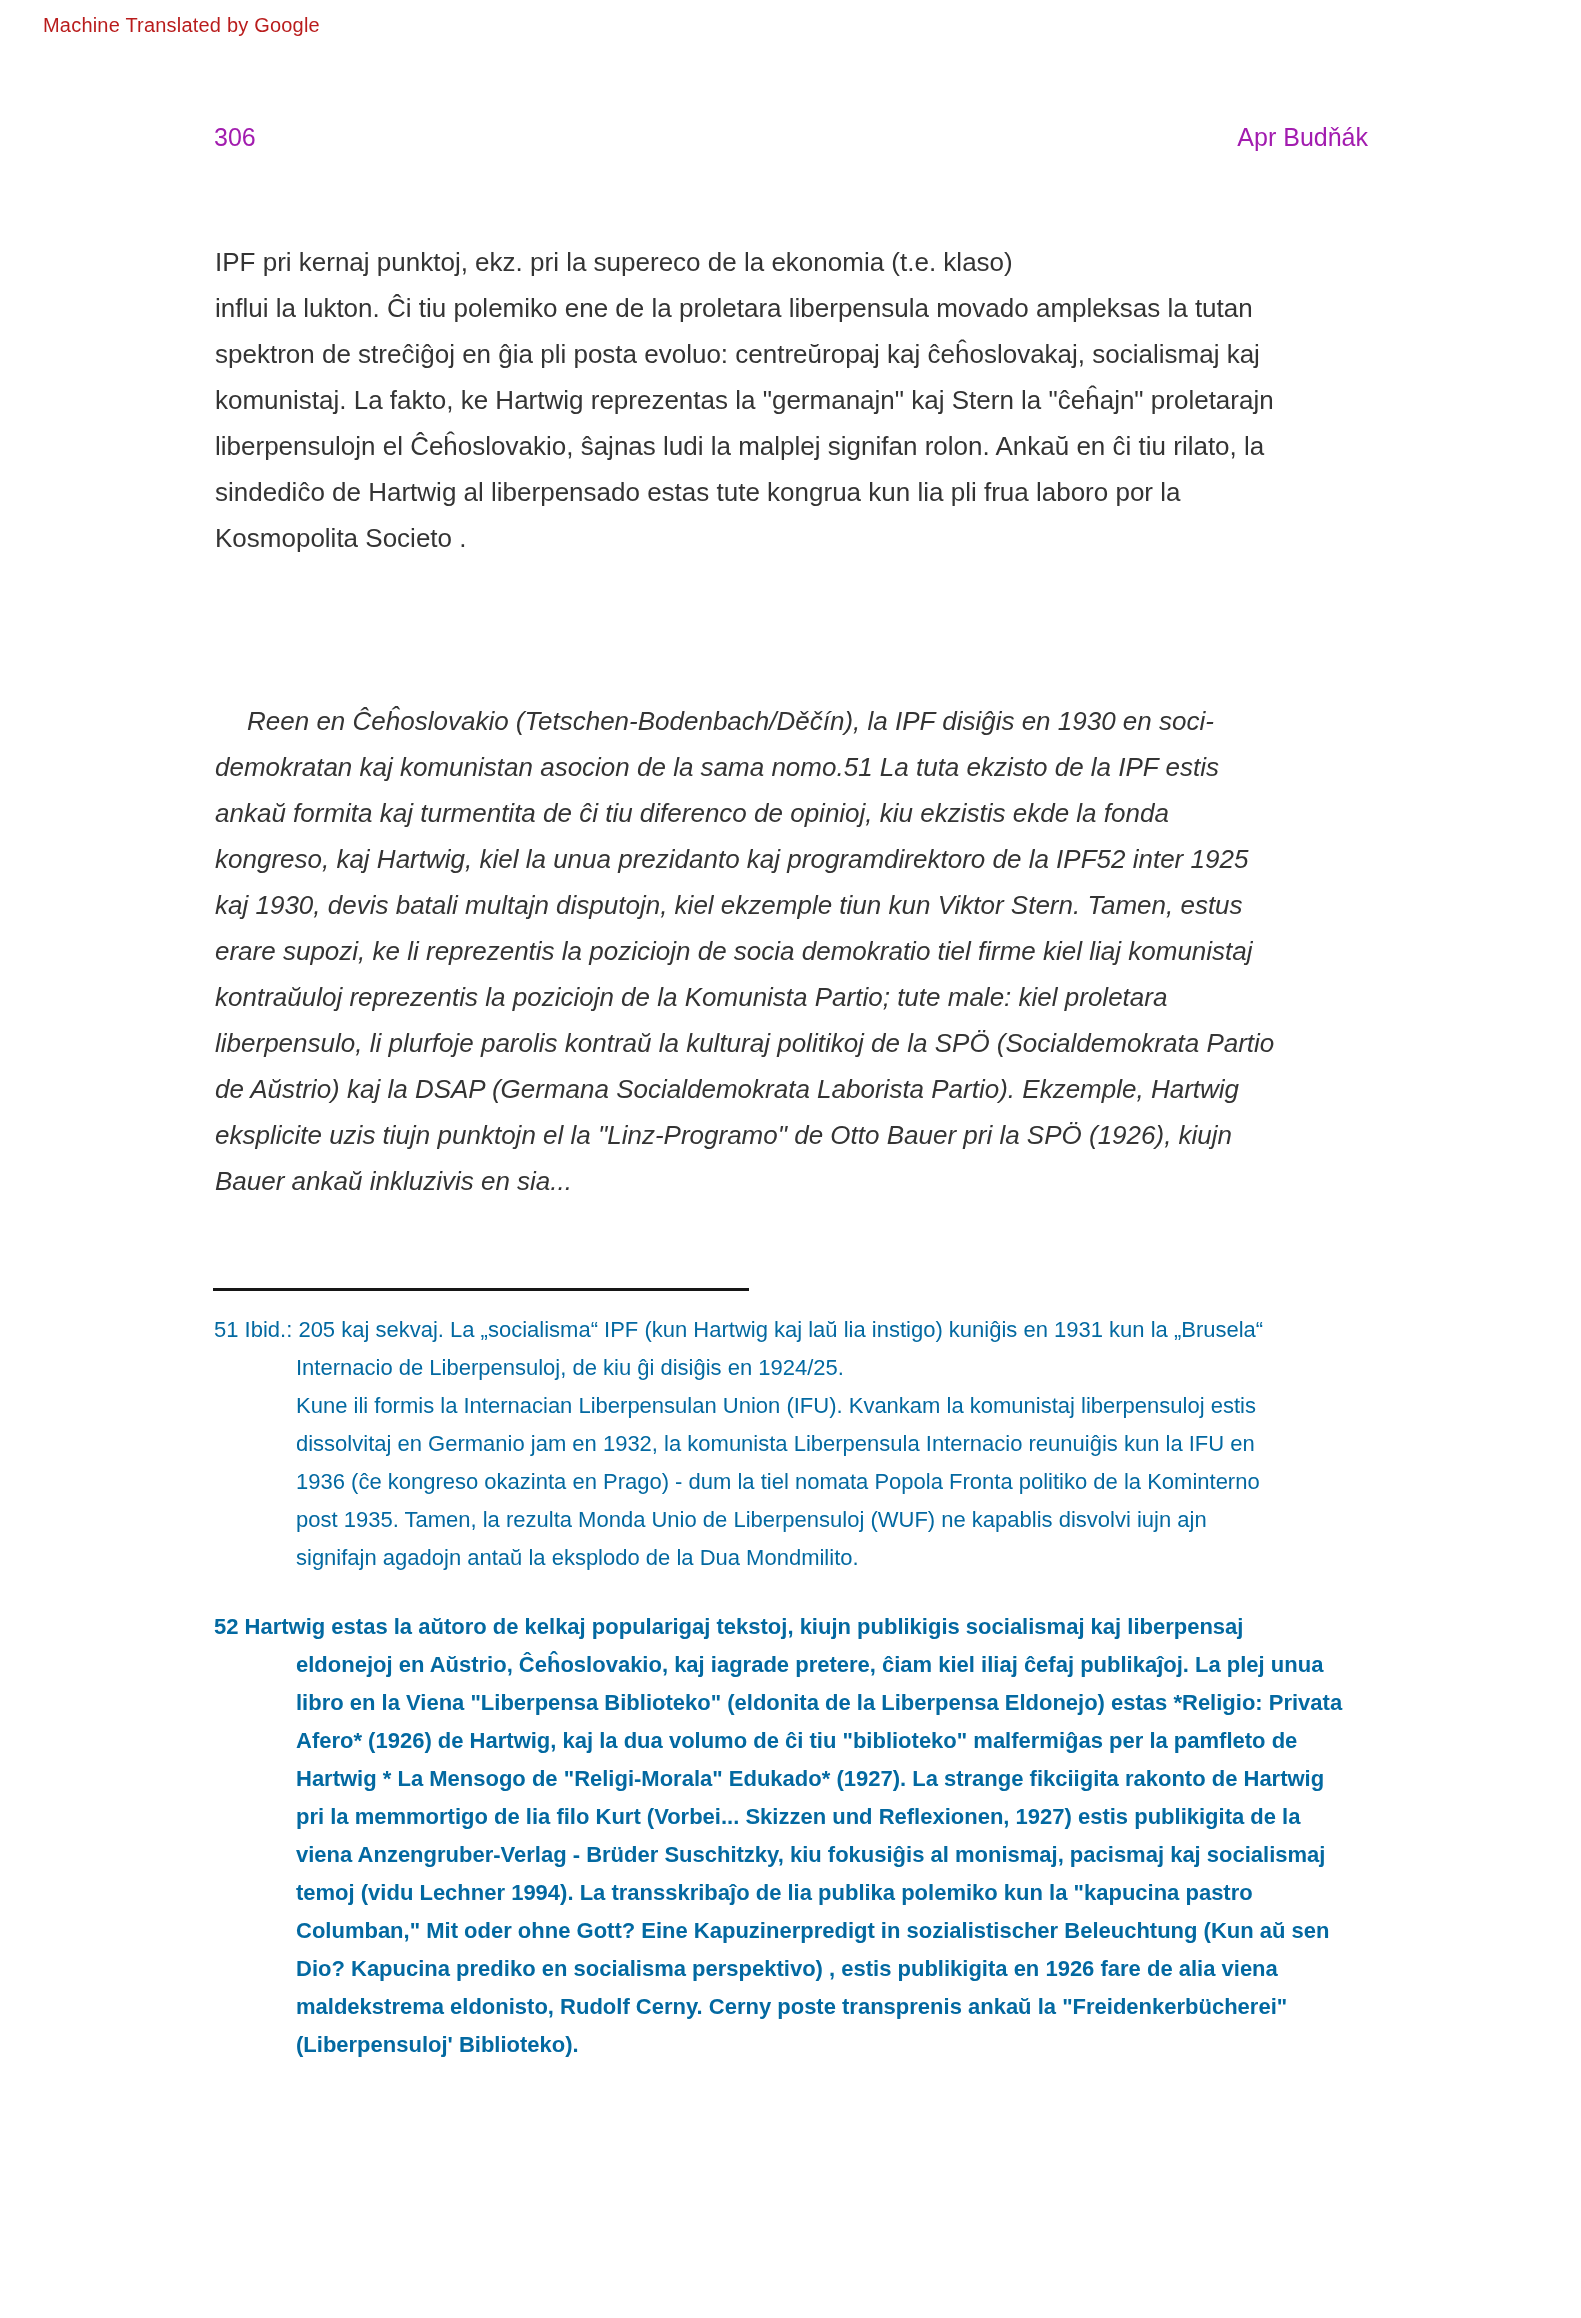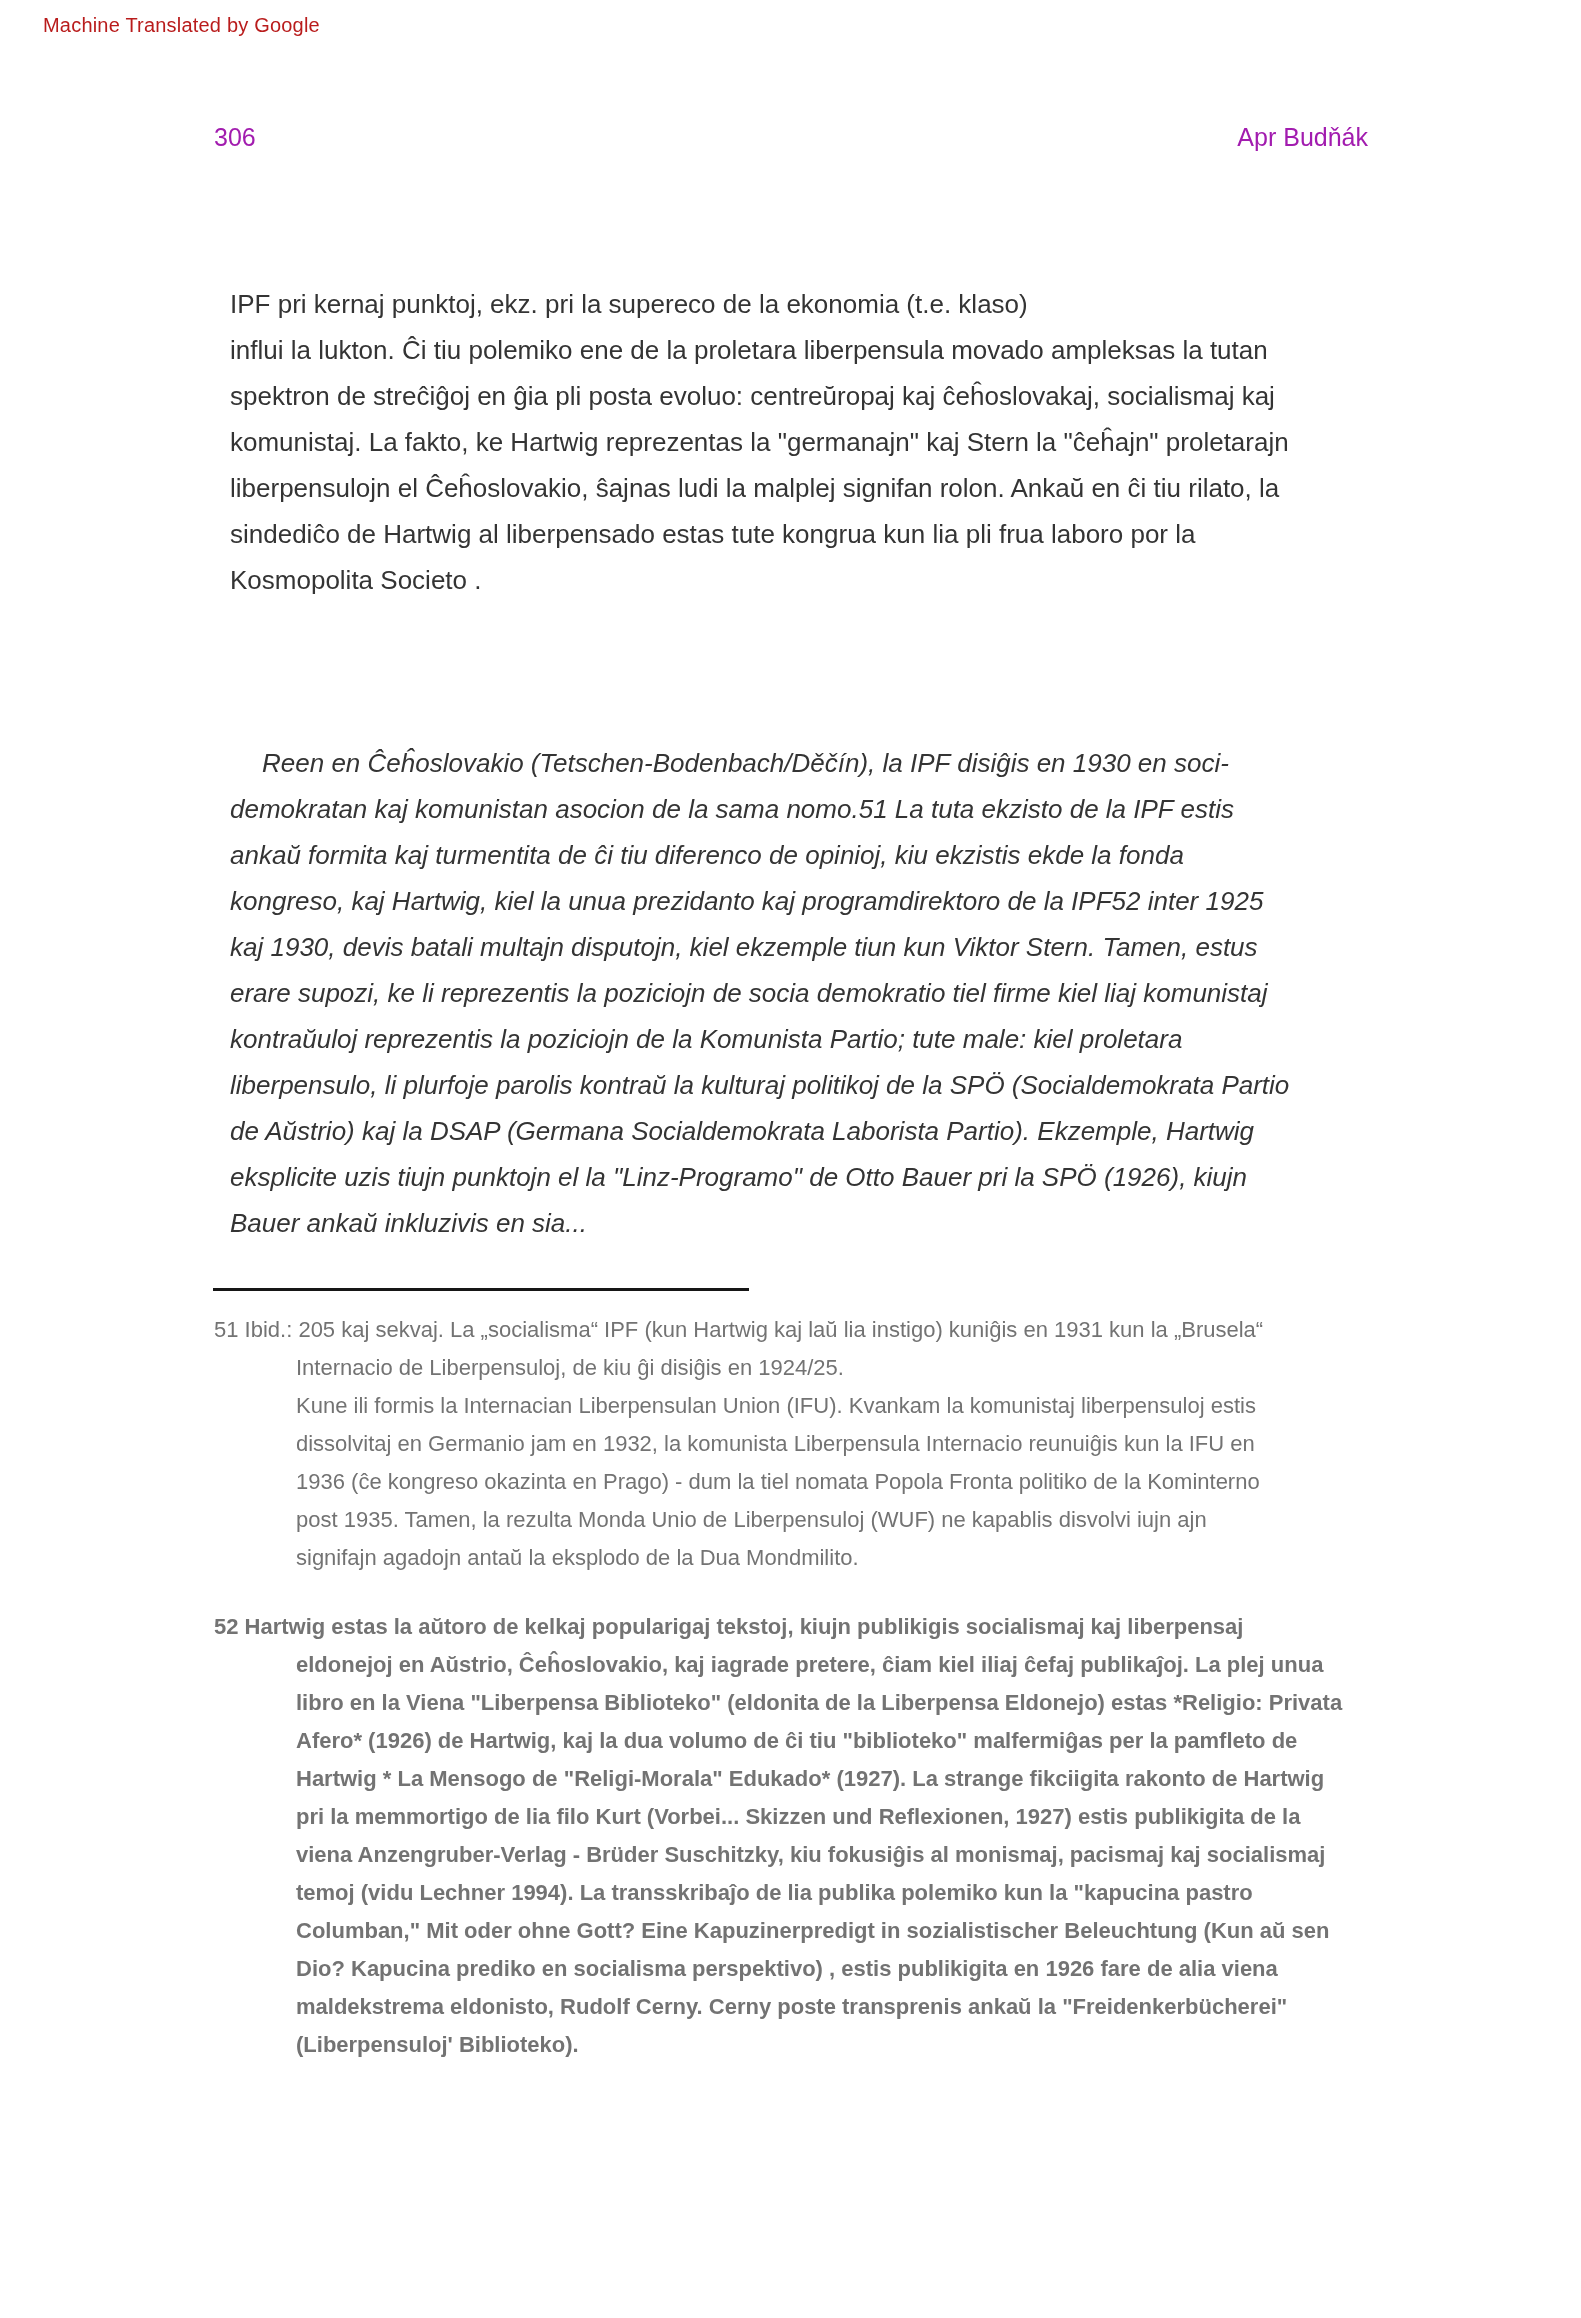--- a/index.html
+++ b/index.html
@@ -25,44 +25,43 @@
     left: 214px;
     top: 123px;
     width: 1154px;
     display: flex;
     justify-content: space-between;
     font-size: 25px;
     color: #a21caf;
   }
   .para {
     position: absolute;
-    left: 230px;
+    left: 215px;
     font-size: 26px;
     line-height: 46px;
     color: #343434;
     white-space: pre;
-    margin-top: 42px;
   }
   #para1 { top: 239px; }
   #para2 { top: 698px; font-style: italic; }
   #para2 .line:first-child { text-indent: 32px; }
   .footnote-rule {
     position: absolute;
     left: 213px;
     top: 1288px;
     width: 536px;
     height: 2.7px;
     background: #161616;
   }
   .footnote {
     position: absolute;
     left: 214px;
     font-size: 22px;
     line-height: 38px;
-    color: #737373;
+    color: #0369a1;
     white-space: pre;
   }
   #fn51 { top: 1311px; }
   #fn52 { top: 1608px; font-weight: bold; }
   .footnote .line { padding-left: 82px; }
   .footnote .line:first-child { padding-left: 0; }
 </style>
 </head>
 <body>
 

